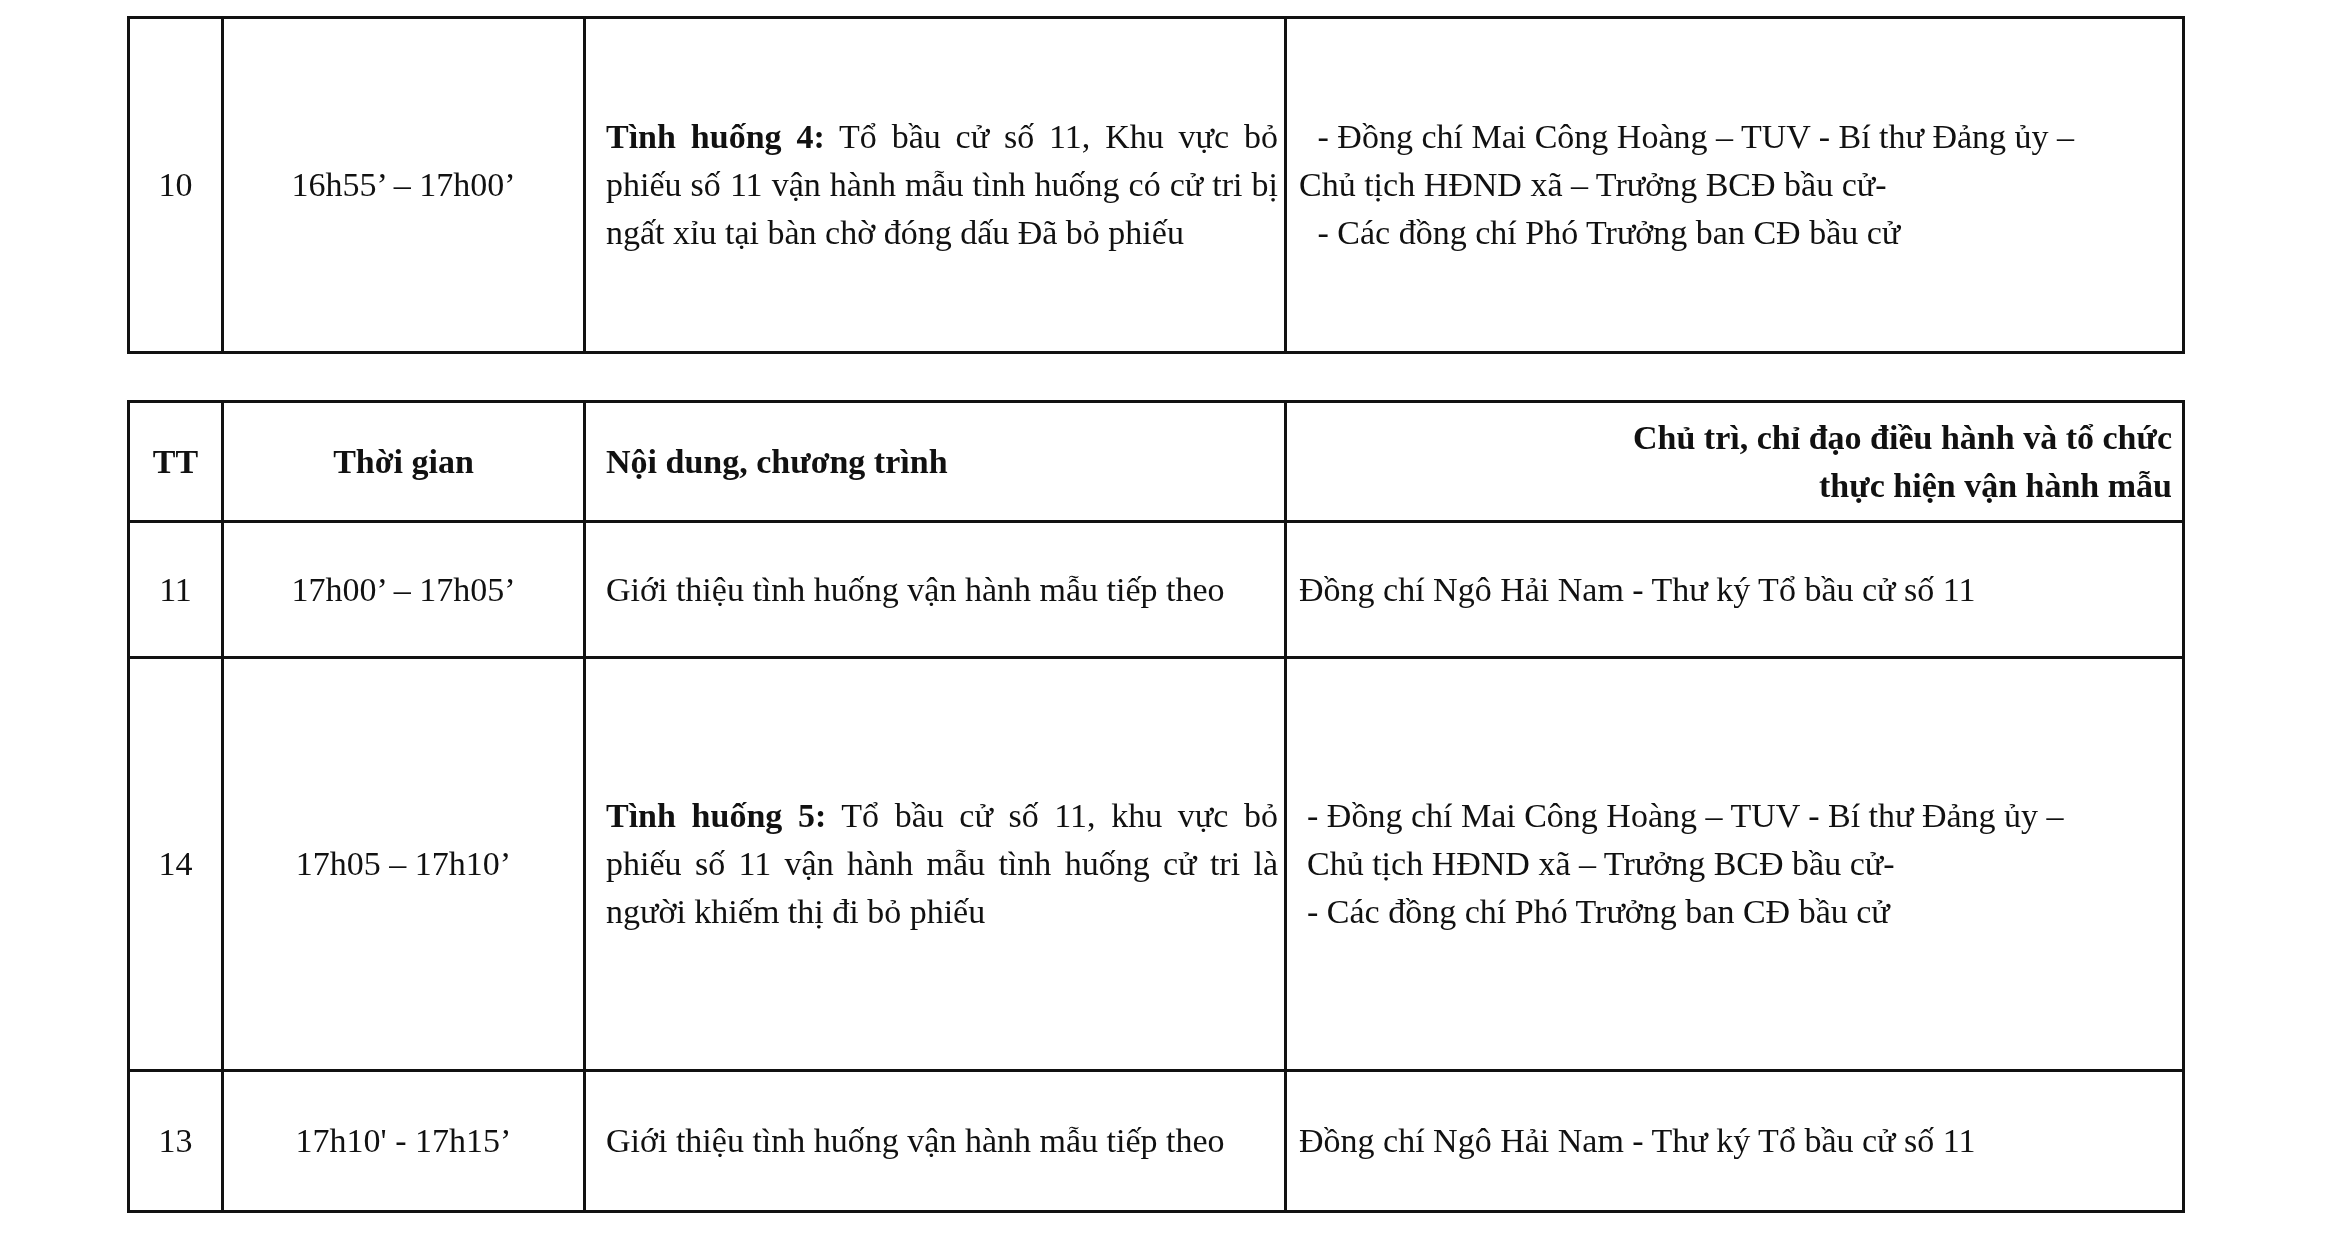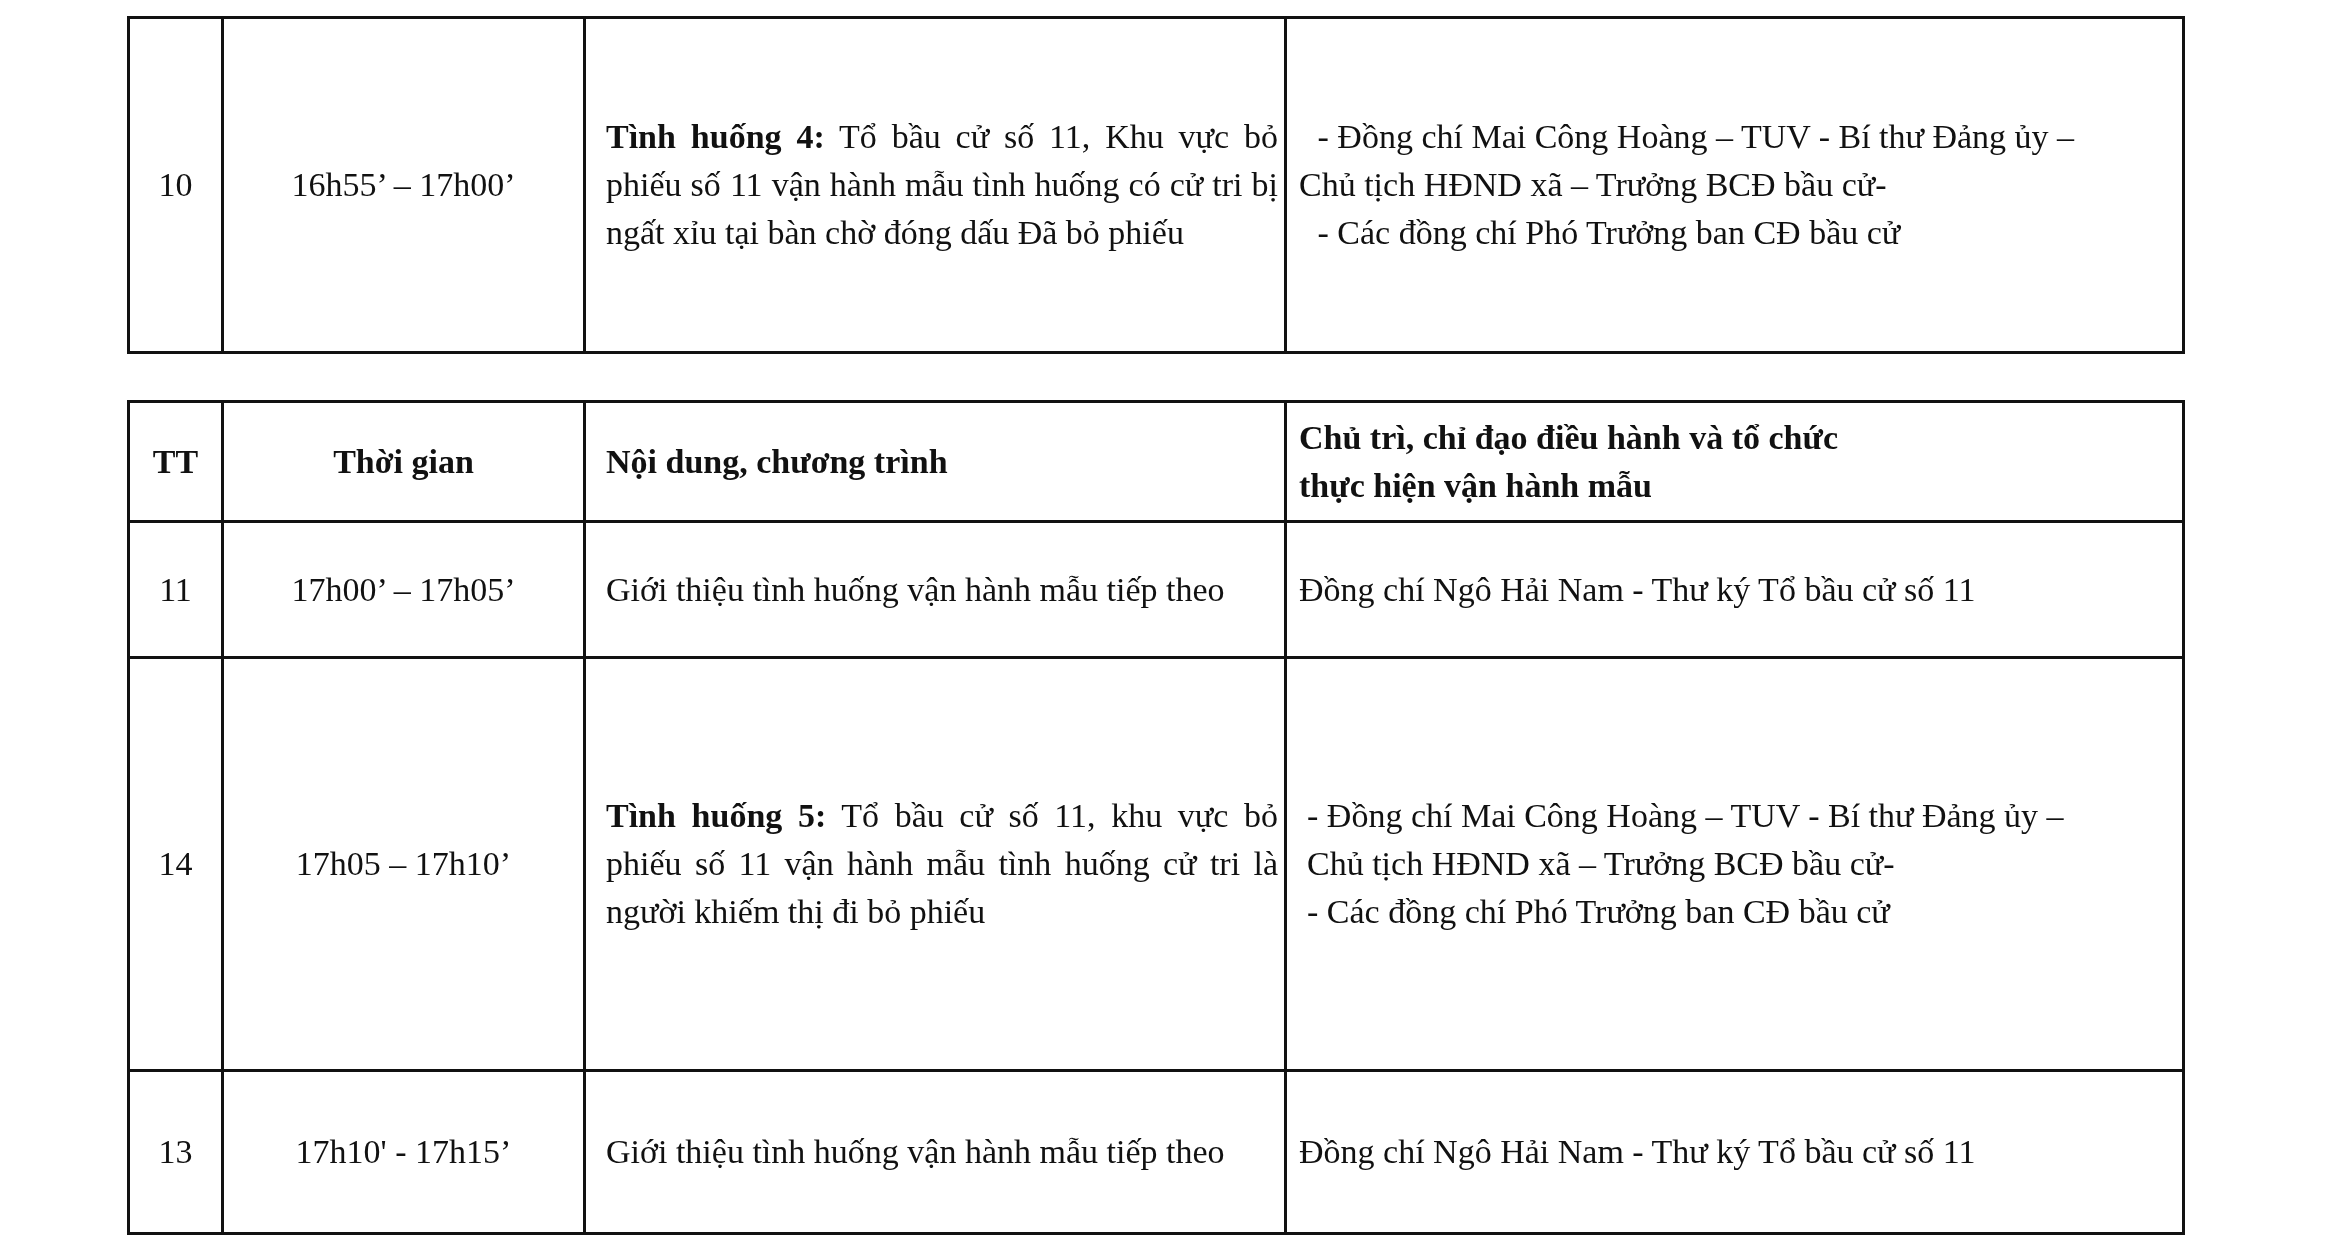--- a/index.html
+++ b/index.html
@@ -35,41 +35,41 @@
   </tr>
 </tbody>
   </table>
 
 <table id="t2">
   <tbody>
       <tr style="height:120px;">
     <th class="c1">TT</th>
     <th class="c2">Thời gian</th>
     <th class="c3" style="text-align:left;">Nội dung, chương trình</th>
-    <th class="c4" style="text-align:left;">
+    <th class="c4" style="text-align:right;">
       <span class="line">Chủ trì, chỉ đạo điều hành và tổ chức</span>
       <span class="line">thực hiện vận hành mẫu</span>
     </th>
   </tr>
   <tr style="height:136px;">
     <td class="c1">11</td>
     <td class="c2">17h00’ – 17h05’</td>
     <td class="c3">Giới thiệu tình huống vận hành mẫu tiếp theo</td>
     <td class="c4">Đồng chí Ngô Hải Nam - Thư ký Tổ bầu cử số 11</td>
   </tr>
   <tr style="height:413px;">
     <td class="c1">14</td>
     <td class="c2">17h05 – 17h10’</td>
     <td class="c3"><span class="bold">Tình huống 5:</span><span> Tổ bầu cử số 11, khu vực bỏ phiếu số 11 vận hành mẫu tình huống cử tri là người khiếm thị đi bỏ phiếu</span></td>
     <td class="c4" style="padding-left:20px;">
       <span class="line">- Đồng chí Mai Công Hoàng – TUV - Bí thư Đảng ủy –</span>
       <span class="line">Chủ tịch HĐND xã – Trưởng BCĐ bầu cử-</span>
       <span class="line">- Các đồng chí Phó Trưởng ban CĐ bầu cử</span>
     </td>
   </tr>
-  <tr style="height:163px;">
+  <tr style="height:141px;">
     <td class="c1">13</td>
     <td class="c2">17h10' - 17h15’</td>
     <td class="c3">Giới thiệu tình huống vận hành mẫu tiếp theo</td>
     <td class="c4">Đồng chí Ngô Hải Nam - Thư ký Tổ bầu cử số 11</td>
   </tr>
 </tbody>
   </table>
 
 </body></html>

